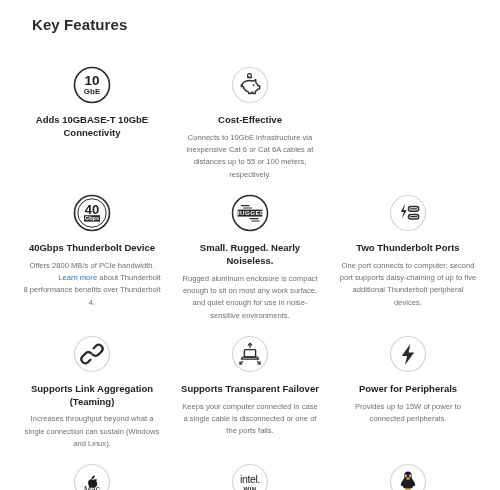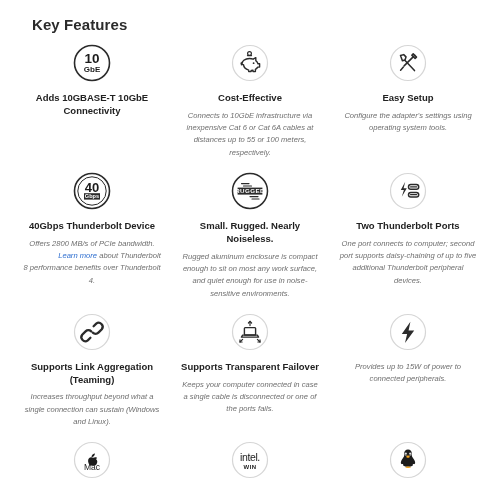--- a/index.html
+++ b/index.html
@@ -20,21 +20,21 @@
     box-sizing: border-box;
     padding: 14px 16px 6px 16px;
     background: #fff;
     position: relative;
   }
   .page-title {
     font-size: 15px;
     font-weight: bold;
     color: #2b2b2b;
     letter-spacing: 0.1px;
-    margin: 2px 0 4px 16px;
+    margin: 2px 0 26px 16px;
   }
   .grid {
     display: grid;
     grid-template-columns: repeat(3, 1fr);
     column-gap: 6px;
     row-gap: 0px;
   }
   .feature {
     display: flex;
     flex-direction: column;
@@ -60,21 +60,20 @@
     color: #222222;
     line-height: 1.35;
     margin-bottom: 5px;
     max-width: 150px;
   }
   .feat-body {
     font-size: 7.6px;
     line-height: 1.62;
     color: #6f6f6f;
     max-width: 152px;
-    font-style: italic;
   }
   .inline-link {
     color: #2f6fd0;
     text-decoration: none;
     margin-left: 35px;
   }
   
   .row-1 .feature { min-height: 104px; }
   .row-2 .feature { min-height: 112px; }
   .row-3 .feature { min-height: 96px; }
@@ -107,36 +106,20 @@
           <path d="M12.5 22.8c0-3.6 3.6-6.3 8-6.3 1.3 0 2.6.25 3.7.7l2.6-1.5v2.9c1.1.9 1.9 2 2.2 3.2h1.6v3.3h-1.9c-.5.9-1.3 1.7-2.3 2.3v2.2h-2.4v-1.3c-.5.1-1 .15-1.5.15h-.4v1.15h-2.4v-1.5c-2.9-.9-5-3-5.2-5.5h-1.3c-.6 0-1.1-.5-1.1-1.1s.5-1.1 1.1-1.1h.3z" fill="none" stroke="#2b2b2b" stroke-width="1.4" stroke-linejoin="round"></path>
           <circle cx="24.6" cy="21.2" r="0.9" fill="#2b2b2b"></circle>
           <line x1="18.5" y1="13.6" x2="22.5" y2="13.6" stroke="#2b2b2b" stroke-width="1.3" stroke-linecap="round"></line>
           <circle cx="20.5" cy="11.5" r="1.9" fill="none" stroke="#2b2b2b" stroke-width="1.2"></circle>
         </svg>
       </div>
       <div class="feat-title">Cost-Effective</div>
       <div class="feat-body">Connects to 10GbE infrastructure via inexpensive Cat 6 or Cat 6A cables at distances up to 55 or 100 meters, respectively.</div>
     </div>
 
-    <div class="feature">
-      <div class="icon-wrap">
-        <svg width="42" height="42" viewBox="0 0 42 42">
-          <circle cx="21" cy="21" r="17.5" fill="none" stroke="#d6d6d6" stroke-width="1.2"></circle>
-          <g stroke="#2b2b2b" stroke-width="1.5" fill="none" stroke-linecap="round" stroke-linejoin="round">
-            <path d="M13.5 13.5l3.2-.9 2.3 2.3-1 3.1-2.6.7z"></path>
-            <line x1="17.8" y1="18.2" x2="27.5" y2="28.6"></line>
-            <path d="M27.8 13.2l-1.9 1.9-8.8 8.8"></path>
-            <path d="M26.2 11.8l3.3 3.3-1.4 1.4-3.3-3.3z"></path>
-            <line x1="16.4" y1="25.1" x2="13.6" y2="28.2"></line>
-          </g>
-        </svg>
-      </div>
-      <div class="feat-title">Easy Setup</div>
-      <div class="feat-body">Configure the adapter's settings using operating system tools.</div>
-    </div>
   </div>
 
   <div class="grid row-2">
 
     <div class="feature">
       <div class="icon-wrap">
         <svg width="42" height="42" viewBox="0 0 42 42">
           <circle cx="21" cy="21" r="17.5" fill="none" stroke="#2b2b2b" stroke-width="1.6"></circle>
           <circle cx="21" cy="21" r="14.2" fill="none" stroke="#2b2b2b" stroke-width="1"></circle>
           <text x="21" y="21.5" text-anchor="middle" font-family="Liberation Sans, sans-serif" font-size="13" font-weight="bold" fill="#1c1c1c">40</text>
@@ -218,20 +201,21 @@
       <div class="feat-body">Keeps your computer connected in case a single cable is disconnected or one of the ports fails.</div>
     </div>
 
     <div class="feature">
       <div class="icon-wrap">
         <svg width="42" height="42" viewBox="0 0 42 42">
           <circle cx="21" cy="21" r="17.5" fill="none" stroke="#d6d6d6" stroke-width="1.2"></circle>
           <path d="M23.4 10.8l-8.6 12.1h5.3l-2.1 9.1 9.2-12.6h-5.6z" fill="#2b2b2b"></path>
         </svg>
       </div>
+      <div class="feat-title">Power for Peripherals</div>
       <div class="feat-body">Provides up to 15W of power to connected peripherals.</div>
     </div>
   </div>
 
   <div class="grid row-4">
 
     <div class="feature">
       <div class="icon-wrap">
         <svg width="42" height="42" viewBox="0 0 42 42">
           <circle cx="21" cy="21" r="17.5" fill="none" stroke="#d6d6d6" stroke-width="1.2"></circle>

